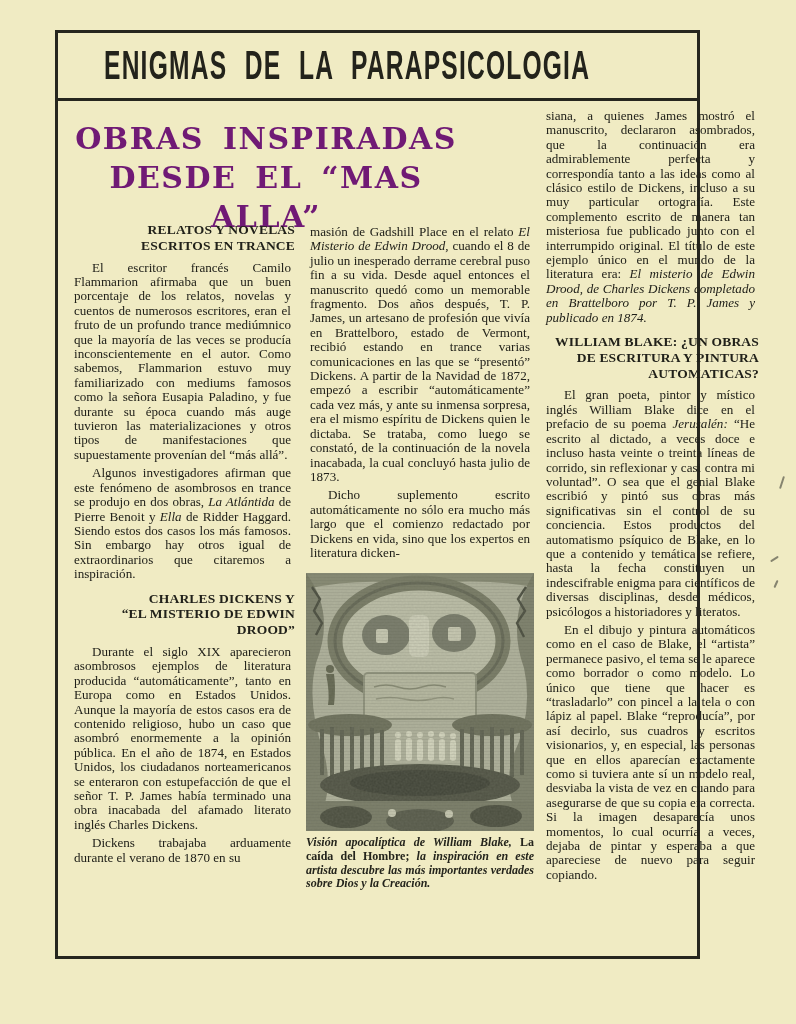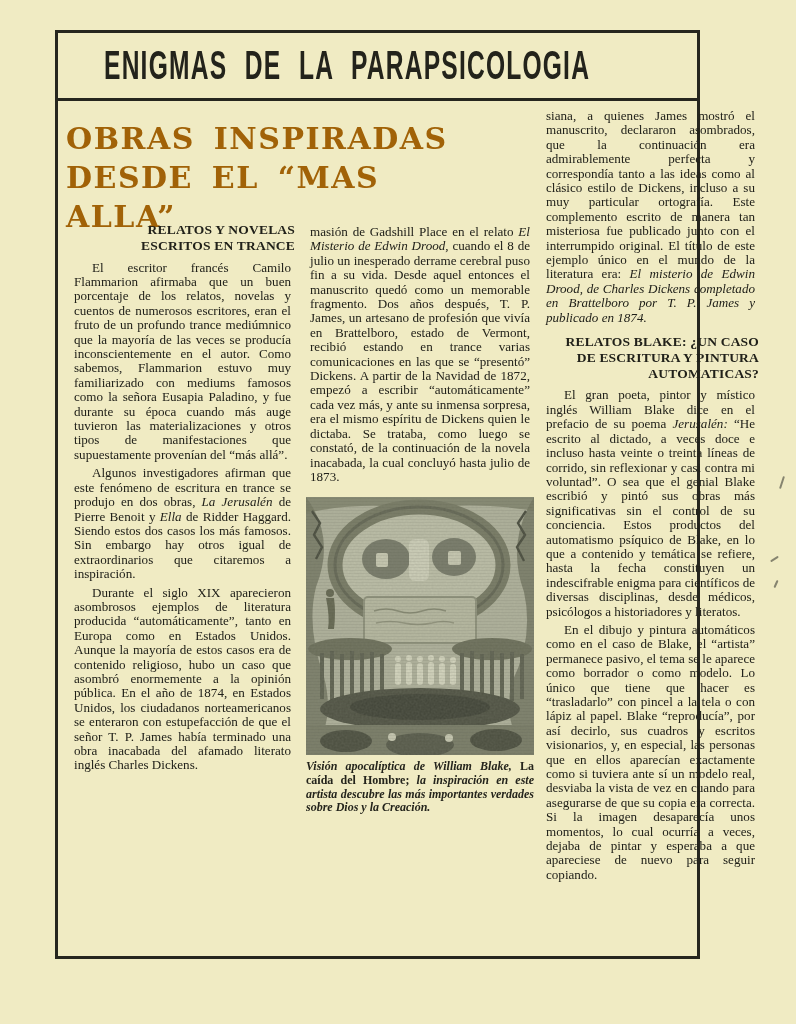--- a/index.html
+++ b/index.html
@@ -21,24 +21,25 @@
   }
   .banner-text{
     font-family:"Liberation Sans", sans-serif;
     font-weight:bold;font-size:41px;line-height:41px;
     letter-spacing:2px;word-spacing:16px;white-space:nowrap;
     color:#23231b;
     transform:translateX(-30px) scaleX(0.60);
   }
   .article-title{
     position:absolute;left:8px;top:86px;width:400px;
+    text-align:center;
     font-family:"DejaVu Serif", serif;
     font-weight:bold;font-size:30px;line-height:39px;
     letter-spacing:1.5px;word-spacing:7px;
-    color:#a16207;
+    color:#701a75;
   }
   .col{
     position:absolute;
     font-size:13.1px;line-height:14.4px;
     text-align:justify;overflow:hidden;
   }
   .col-left{left:12px;top:188px;width:225px;height:736px;}
   .col-middle{left:248px;top:188px;width:228px;height:736px;}
   .col-right{left:484px;top:72px;width:217px;height:852px;}
   .col p{margin:4px;}
@@ -74,26 +75,31 @@
 
     <div class="article-title">
       <div>OBRAS INSPIRADAS</div>
       <div>DESDE EL “MAS ALLA”</div>
     </div>
 
     <div class="col col-left">
       <h3 class="first">RELATOS Y NOVELAS
 ESCRITOS EN TRANCE</h3>
       <p class="indent">El escritor francés Camilo Flammarion afirmaba que un buen porcentaje de los relatos, novelas y cuentos de numerosos escritores, eran el fruto de un profundo trance mediúmnico que la mayoría de las veces se producía inconscientemente en el autor. Como sabemos, Flammarion estuvo muy familiarizado con mediums famosos como la señora Eusapia Paladino, y fue durante su época cuando más auge tuvieron las materializaciones y otros tipos de manifestaciones que supuestamente provenían del “más allá”.</p>
-      <p class="indent"><span>Algunos investigadores afirman que este fenómeno de escritura en trance se produjo en dos obras, </span><span class="seg-i">La Jerusalén</span><span> de Pierre Benoit y </span><span class="seg-i">Ella</span><span> de Ridder Haggard. Siendo estos dos casos los más famosos. Sin embargo hay otros igual de extraordinarios que citaremos a inspiración.</span></p>
+      <p class="indent"><span>Algunos investigadores afirman que este fenómeno de asombrosos en trance se produjo en dos obras, </span><span class="seg-i">La Atlántida</span><span> de Pierre Benoit y </span><span class="seg-i">Ella</span><span> de Ridder Haggard. Siendo estos dos casos los más famosos. Sin embargo hay otros igual de extraordinarios que citaremos a inspiración.</span></p>
+      <h3>CHARLES DICKENS Y
+“EL MISTERIO DE EDWIN
+DROOD”</h3>
       <p class="indent">Durante el siglo XIX aparecieron asombrosos ejemplos de literatura producida “automáticamente”, tanto en Europa como en Estados Unidos. Aunque la mayoría de estos casos era de contenido religioso, hubo un caso que asombró enormemente a la opinión pública. En el año de 1874, en Estados Unidos, los ciudadanos norteamericanos se enteraron con estupefacción de que el señor T. P. James había terminado una obra inacabada del afamado literato inglés Charles Dickens.</p>
+      <p class="indent">Dickens trabajaba arduamente durante el verano de 1870 en su</p>
     </div>
 
     <div class="col col-middle">
       <p><span>masión de Gadshill Place en el relato </span><span class="seg-i">El Misterio de Edwin Drood</span><span>, cuando el 8 de julio un inesperado derrame cerebral puso fin a su vida. Desde aquel entonces el manuscrito quedó como un memorable fragmento. Dos años después, T. P. James, un artesano de profesión que vivía en Brattelboro, estado de Vermont, recibió estando en trance varias comunicaciones en las que se “presentó” Dickens. A partir de la Navidad de 1872, empezó a escribir “automáticamente” cada vez más, y ante su inmensa sorpresa, era el mismo espíritu de Dickens quien le dictaba. Se trataba, como luego se constató, de la continuación de la novela inacabada, la cual concluyó hasta julio de 1873.</span></p>
+      <p class="indent">Dicho suplemento escrito automáticamente no sólo era mucho más largo que el comienzo redactado por Dickens en vida, sino que los expertos en literatura dicken-</p>
 
       <figure>
         <svg width="228" height="258" viewBox="0 0 228 258" xmlns="http://www.w3.org/2000/svg">
           <defs>
             <filter id="grain" x="0" y="0" width="100%" height="100%">
               <feTurbulence type="fractalNoise" baseFrequency="0.5" numOctaves="2" result="n"></feTurbulence>
               <feColorMatrix in="n" type="matrix" values="0 0 0 0 0.27  0 0 0 0 0.28  0 0 0 0 0.22  0 0 0 0.8 0"></feColorMatrix>
               <feComposite operator="in" in2="SourceGraphic"></feComposite>
             </filter>
             <pattern id="hatch" width="3" height="3" patternUnits="userSpaceOnUse">
@@ -185,21 +191,21 @@
 
           <rect x="0" y="0" width="228" height="258" fill="url(#hatch)" opacity=".18"></rect>
           <rect x="0" y="0" width="228" height="258" filter="url(#grain)" opacity=".35"></rect>
         </svg>
         <figcaption><span class="seg-i seg-b">Visión apocalíptica de William Blake, </span><span class="seg-b">La caída del Hombre; </span><span class="seg-i seg-b">la inspiración en este artista descubre las más importantes verdades sobre Dios y la Creación.</span></figcaption>
       </figure>
     </div>
 
     <div class="col col-right">
       <p><span>siana, a quienes James mostró el manuscrito, declararon asombrados, que la continuación era admirablemente perfecta y correspondía tanto a las ideas como al clásico estilo de Dickens, incluso a su muy particular ortografía. Este complemento escrito de manera tan misteriosa fue publicado junto con el interrumpido original. El título de este ejemplo único en el mundo de la literatura era: </span><span class="seg-i">El misterio de Edwin Drood, de Charles Dickens completado en Brattelboro por T. P. James y publicado en 1874.</span></p>
-      <h3>RELATOS BLAKE: ¿UN CASO
+      <h3>WILLIAM BLAKE: ¿UN OBRAS
 DE ESCRITURA Y PINTURA
 AUTOMATICAS?</h3>
       <p class="indent"><span>El gran poeta, pintor y místico inglés William Blake dice en el prefacio de su poema </span><span class="seg-i">Jerusalén:</span><span> “He escrito al dictado, a veces doce e incluso hasta veinte o treinta líneas de corrido, sin reflexionar y casi contra mi voluntad”. O sea que el genial Blake escribió y pintó sus obras más significativas sin el control de su conciencia. Estos productos del automatismo psíquico de Blake, en lo que a contenido y temática se refiere, hasta la fecha constituyen un indescifrable enigma para científicos de diversas disciplinas, desde médicos, psicólogos a historiadores y literatos.</span></p>
       <p class="indent">En el dibujo y pintura automáticos como en el caso de Blake, el “artista” permanece pasivo, el tema se le aparece como borrador o como modelo. Lo único que tiene que hacer es “trasladarlo” con pincel a la tela o con lápiz al papel. Blake “reproducía”, por así decirlo, sus cuadros y escritos visionarios, y, en especial, las personas que en ellos aparecían exactamente como si tuviera ante sí un modelo real, desviaba la vista de vez en cuando para asegurarse de que su copia era correcta. Si la imagen desaparecía unos momentos, lo cual ocurría a veces, dejaba de pintar y esperaba a que apareciese de nuevo para seguir copiando.</p>
     </div>
 
   </div>
 
   <div class="pen-mark mark1"></div>
   <div class="pen-mark mark2"></div>

